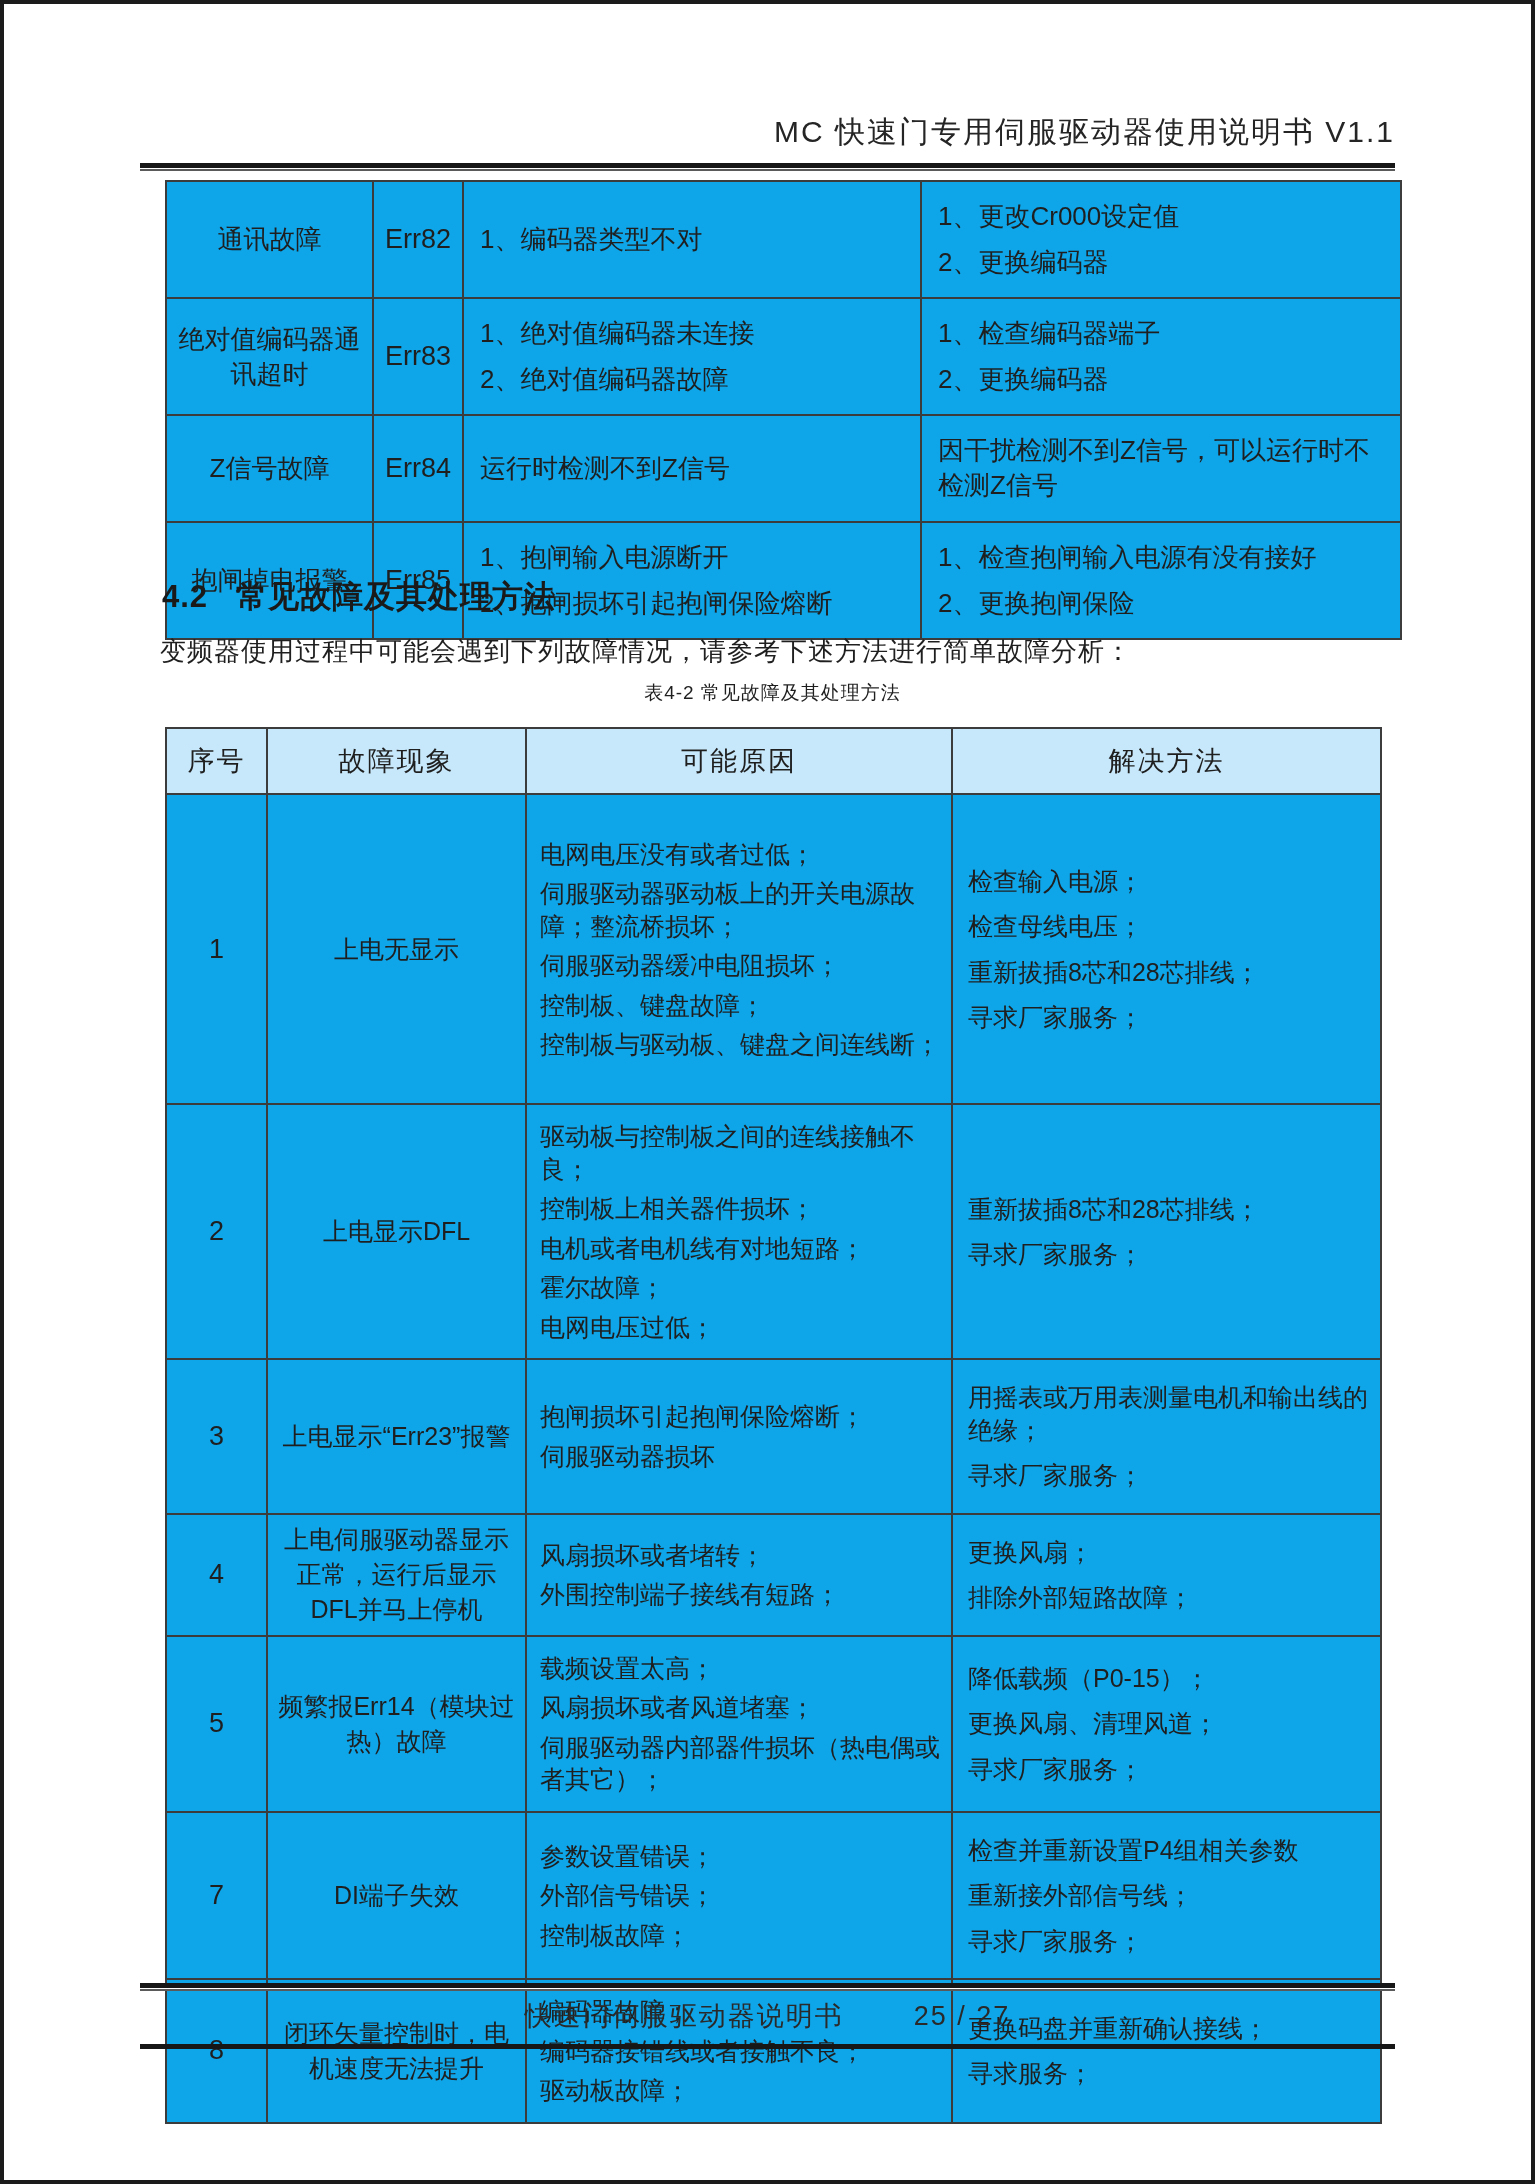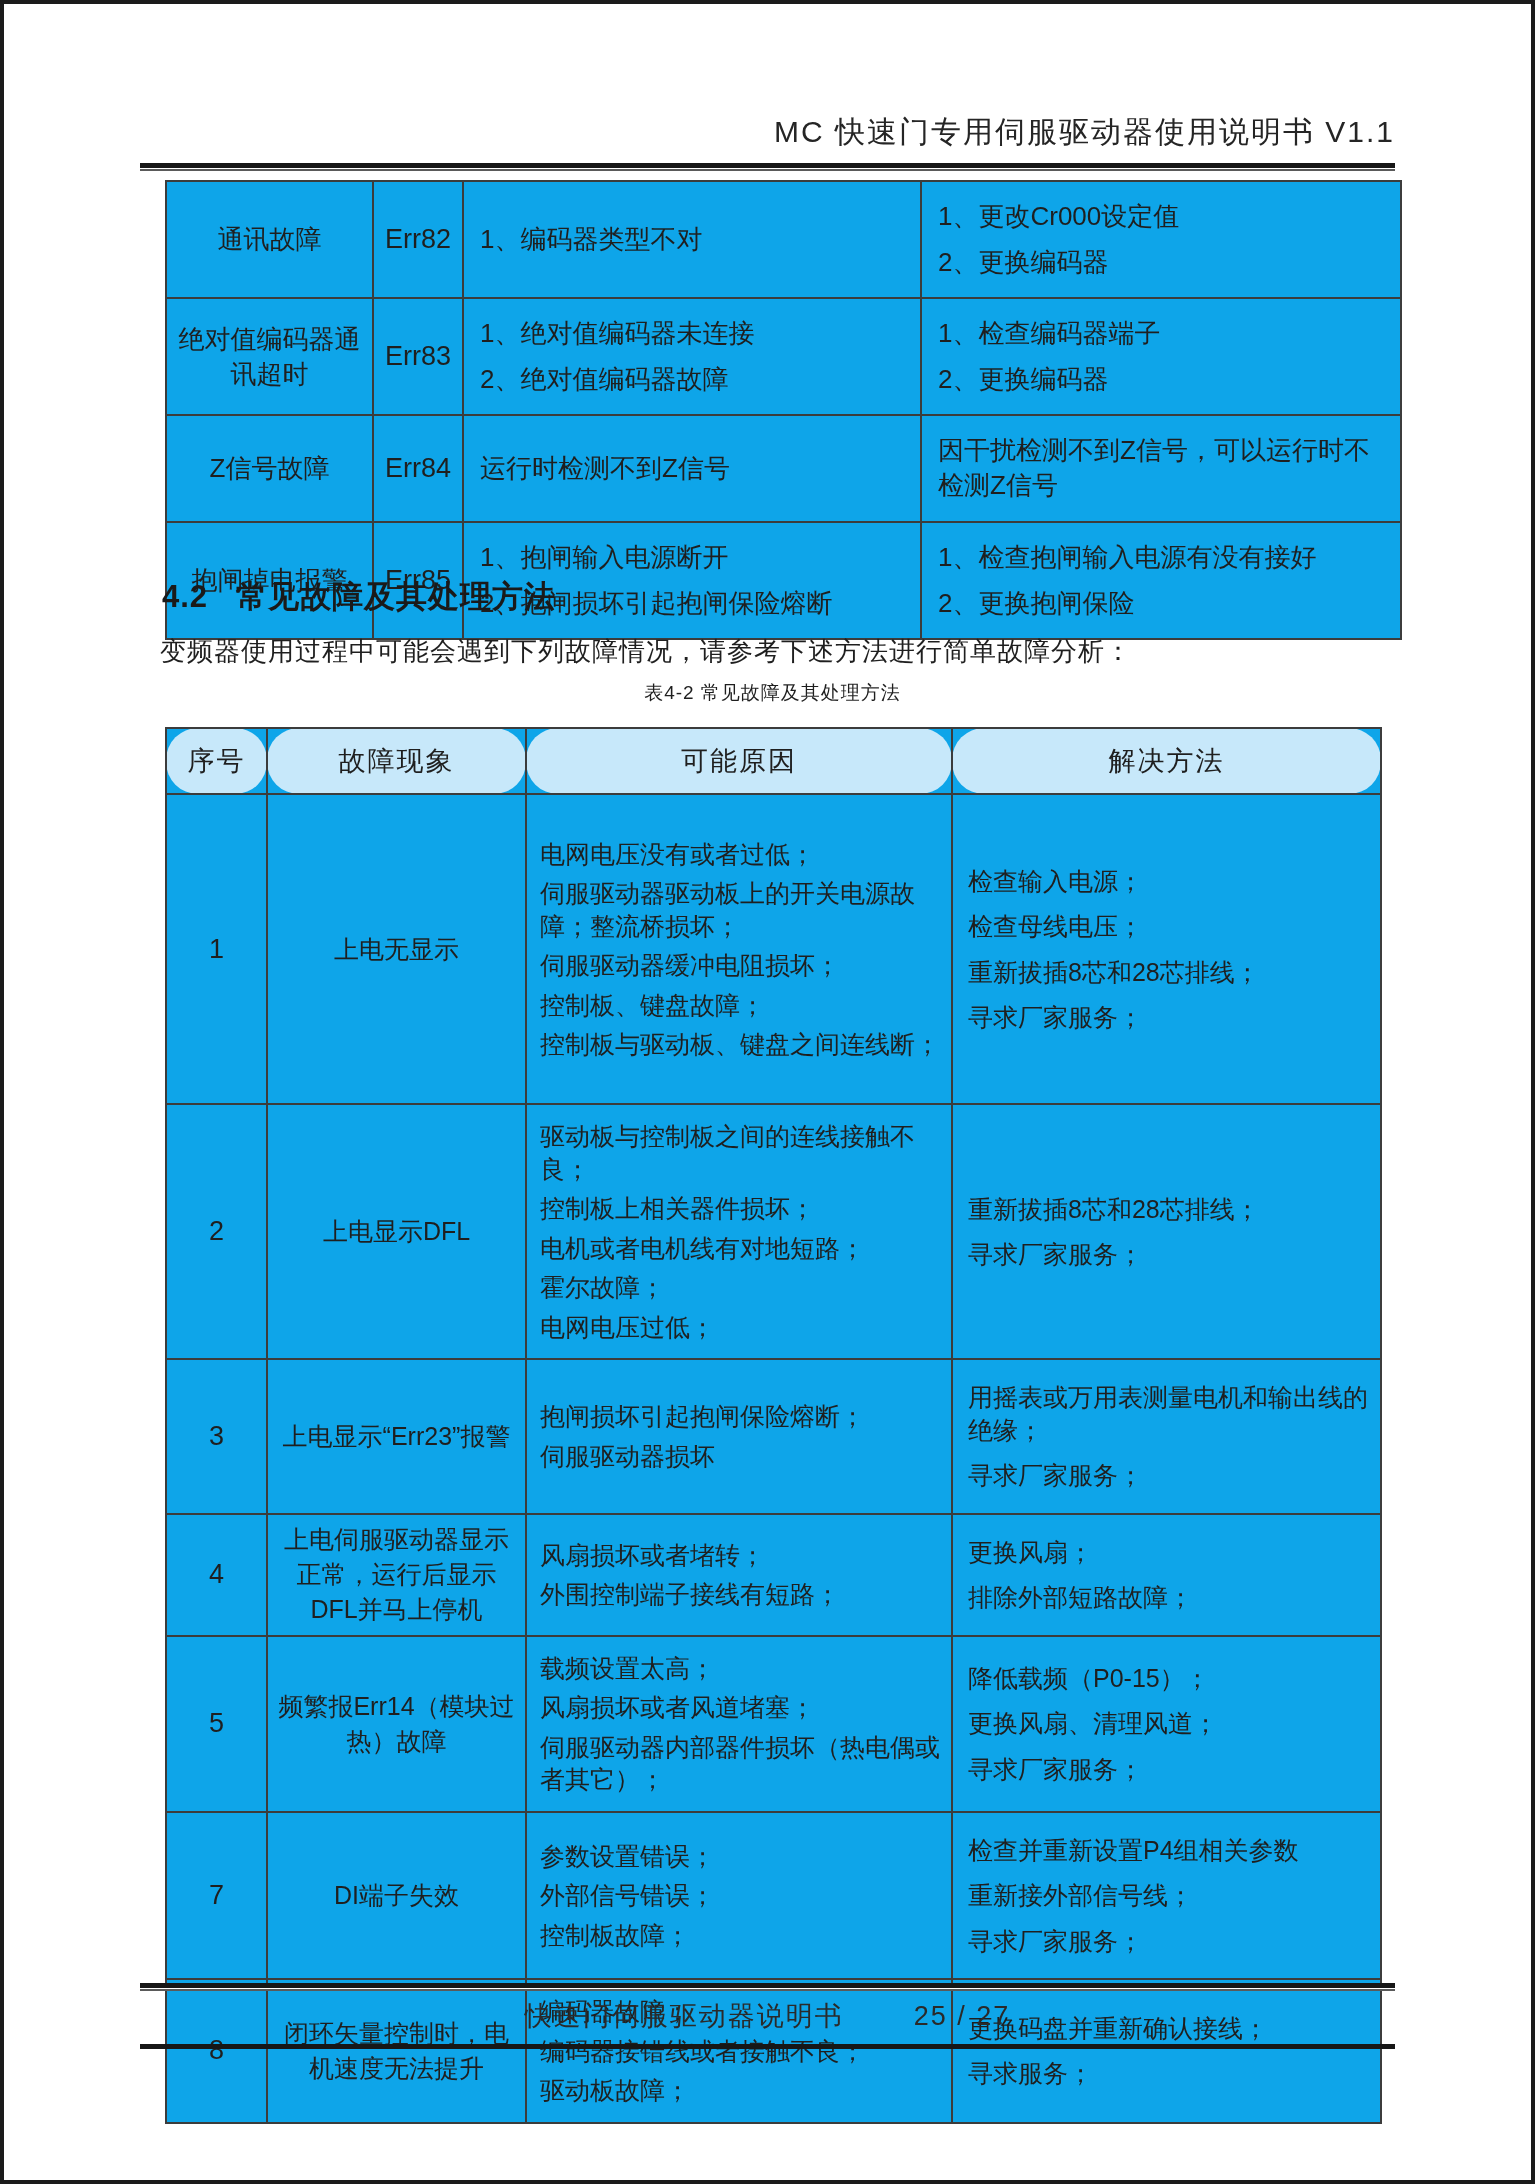--- a/index.html
+++ b/index.html
@@ -44,21 +44,21 @@
     font-size:31px;font-weight:bold;color:#1a1a1a;letter-spacing:1px;
   }
   .intro-text{position:absolute;top:634px;left:160px;font-size:26px;letter-spacing:1px;}
   .table-caption{
     position:absolute;top:680px;left:165px;width:1215px;
     text-align:center;font-size:19px;letter-spacing:1px;
   }
   
   .common-table{position:absolute;top:727px;left:165px;width:1215px;}
   .common-table th{
-    background:#c7e8fa;font-size:27px;text-align:center;letter-spacing:2px;border-radius:32px;
+    background:#c7e8fa;font-size:27px;text-align:center;letter-spacing:2px;
   }
   .common-table td{font-size:25px;border-radius:18px;}
   .common-table .c-no{text-align:center;font-size:27px;}
   .common-table .c-symptom{text-align:center;line-height:1.4;padding:0 5px;margin-top:28px;}
   .common-table .c-cause{padding:8px 8px 8px 13px;}
   .common-table .c-cause .line{margin:7px 0;line-height:1.3;}
   .common-table .c-sol{padding:8px 8px 8px 15px;}
   .common-table .c-sol .line{margin:13px 0;line-height:1.3;}
   
   .rule.footer-rule-top{top:1983px;}

